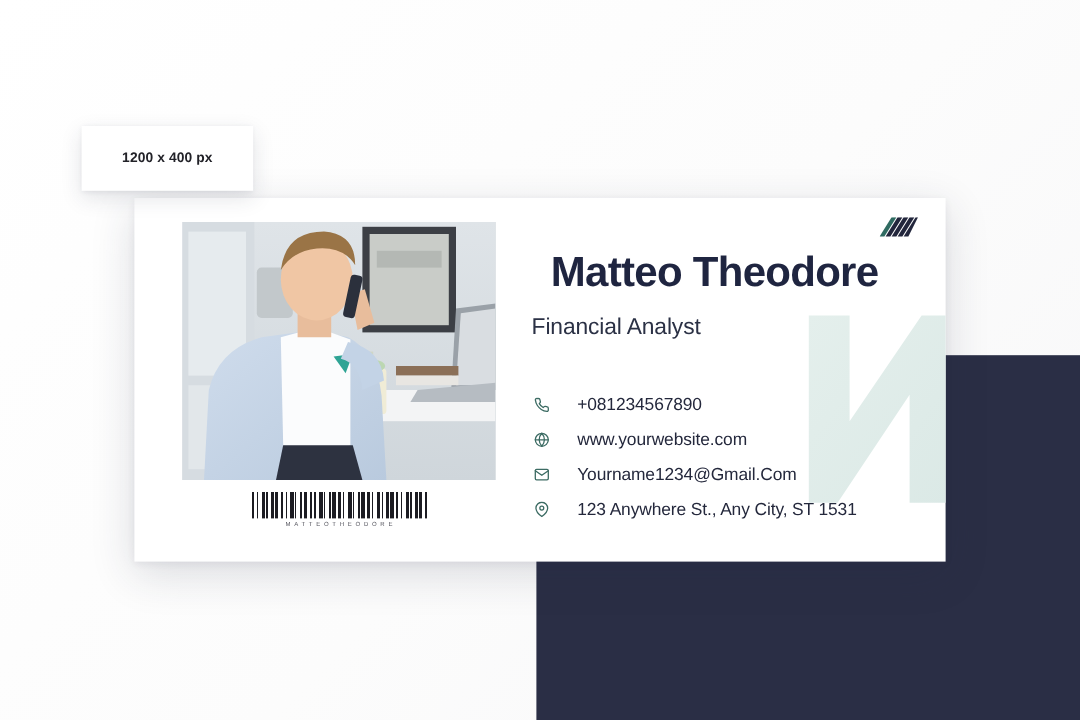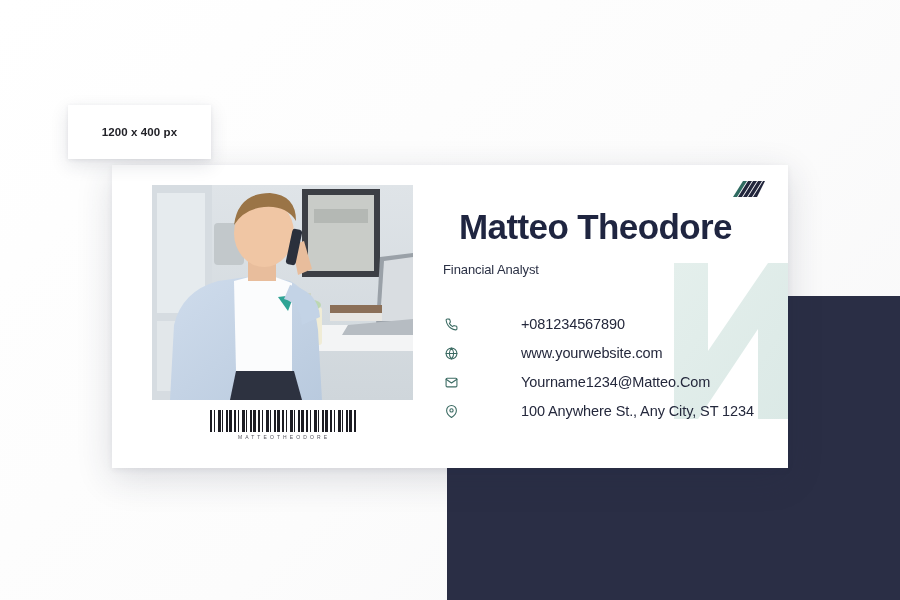--- a/index.html
+++ b/index.html
@@ -116,35 +116,34 @@
   }
   .name {
     font-size: 35px;
     font-weight: bold;
     color: #1f2540;
     letter-spacing: -0.6px;
     line-height: 1.05;
     margin: 16px;
   }
   .role {
-    font-size: 13px;
+    font-size: 19px;
     color: #2b3145;
     font-weight: normal;
     margin: 10px 0 0 0;
     letter-spacing: -0.1px;
   }
 
   .contacts {
     margin-top: 33px;
   }
   .contact-row {
     display: flex;
-    align-items: center;
+    align-items: flex-end;
     height: 29px;
-    gap: 40px;
   }
   .contact-icon {
     width: 16px;
     height: 16px;
     flex: 0 0 16px;
     color: #3c6b63;
     display: flex;
     align-items: center;
     justify-content: center;
   }
@@ -300,31 +299,31 @@
           <span class="contact-text">www.yourwebsite.com</span>
         </div>
 
         <div class="contact-row">
           <span class="contact-icon">
             <svg viewBox="0 0 24 24" fill="none" stroke="currentColor" stroke-width="2" stroke-linecap="round" stroke-linejoin="round" xmlns="http://www.w3.org/2000/svg">
               <rect x="2" y="4" width="20" height="16" rx="2"></rect>
               <polyline points="2,6 12,13 22,6"></polyline>
             </svg>
           </span>
-          <span class="contact-text">Yourname1234@Matteo.Com</span>
+          <span class="contact-text">Yourname1234@Gmail.Com</span>
         </div>
 
         <div class="contact-row">
           <span class="contact-icon">
             <svg viewBox="0 0 24 24" fill="none" stroke="currentColor" stroke-width="2" stroke-linecap="round" stroke-linejoin="round" xmlns="http://www.w3.org/2000/svg">
               <path d="M21 10c0 7-9 13-9 13s-9-6-9-13a9 9 0 0 1 18 0z"></path>
               <circle cx="12" cy="10" r="3"></circle>
             </svg>
           </span>
-          <span class="contact-text">100 Anywhere St., Any City, ST 1234</span>
+          <span class="contact-text">123 Anywhere St., Any City, ST 1531</span>
         </div>
 
       </div>
     </div>
   </div>
 
   <div class="size-chip">
     <span class="size-chip-label">1200 x 400 px</span>
   </div>
 

